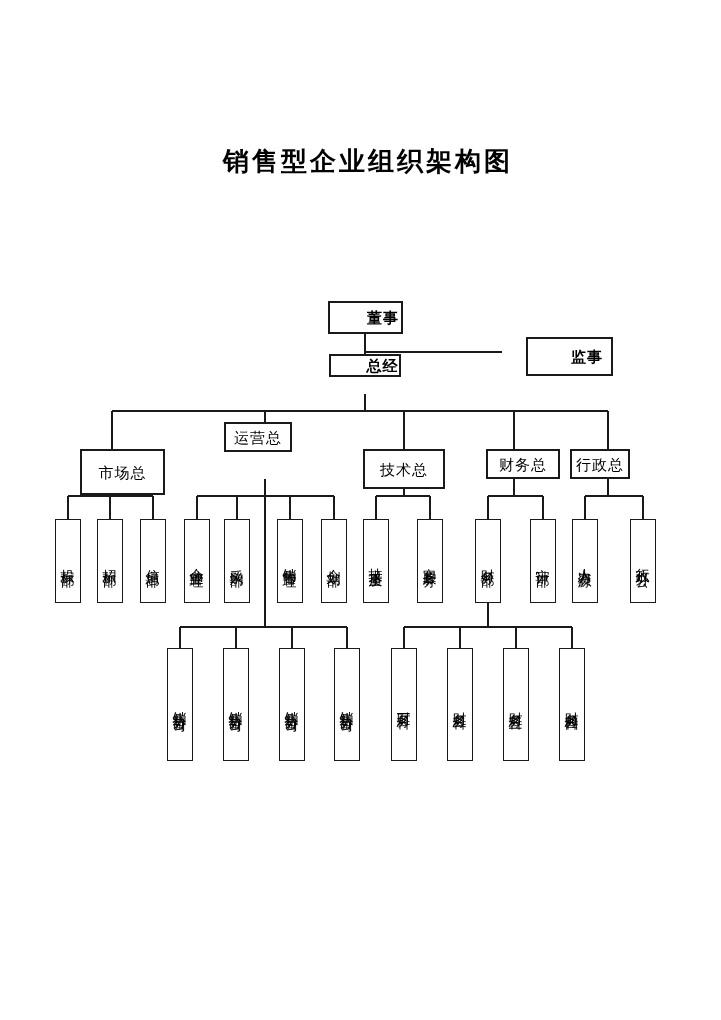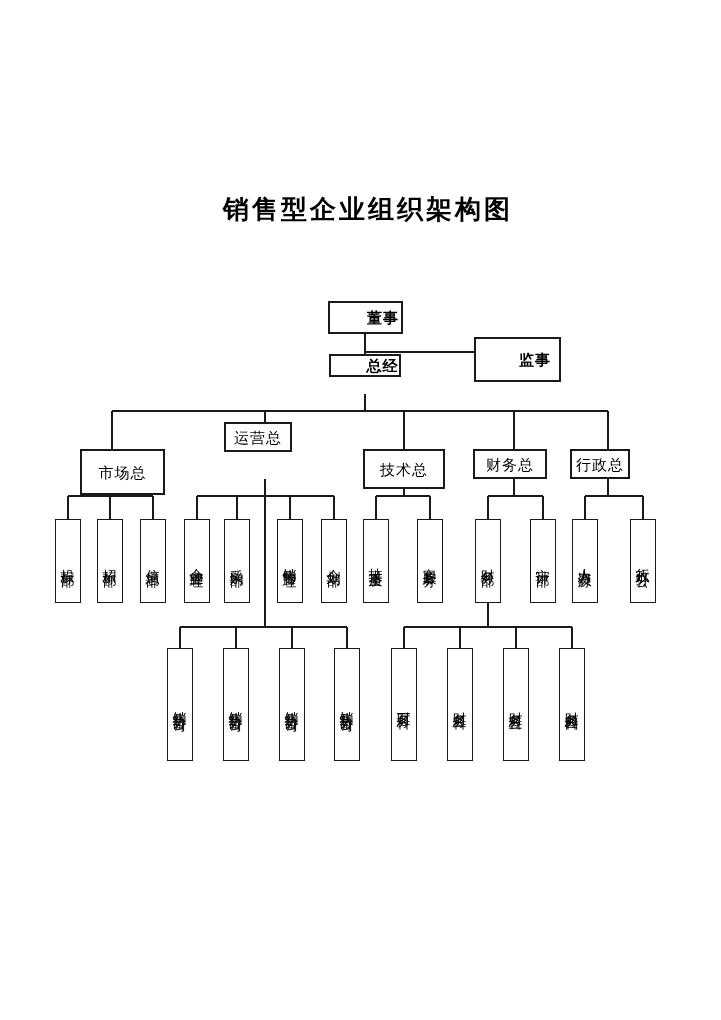--- a/index.html
+++ b/index.html
@@ -15,21 +15,20 @@
   .title {
     position: absolute;
     top: 144px;
     left: 368px;
     transform: translateX(-50%);
     font-size: 26px;
     font-weight: bold;
     letter-spacing: 3px;
     white-space: nowrap;
     color: #000000;
-    margin-top: 48px;
   }
   svg.connectors { position: absolute; left: 0; top: 0; }
   .box {
     position: absolute;
     box-sizing: border-box;
     border: 2px solid #1a1a1a;
     background: #ffffff;
     display: flex;
     align-items: center;
     justify-content: center;
@@ -108,27 +107,27 @@
 
       <line x1="404" y1="627" x2="572" y2="627"></line>
       <line x1="404" y1="627" x2="404" y2="648"></line>
       <line x1="460" y1="627" x2="460" y2="648"></line>
       <line x1="516" y1="627" x2="516" y2="648"></line>
       <line x1="572" y1="627" x2="572" y2="648"></line>
     </g>
   </svg>
 
   <div class="box top" style="left:328px;top:301px;width:75px;height:33px">董事</div>
-  <div class="box top" style="left:474px;top:337px;width:87px;height:45px">监事</div>
+  <div class="box top" style="left:526px;top:337px;width:87px;height:39px">监事</div>
   <div class="box top" style="left:329px;top:354px;width:72px;height:23px">总经</div>
 
   <div class="box" style="left:80px;top:449px;width:85px;height:46px">市场总</div>
   <div class="box" style="left:224px;top:422px;width:68px;height:30px">运营总</div>
   <div class="box" style="left:363px;top:449px;width:82px;height:40px">技术总</div>
-  <div class="box" style="left:473px;top:449px;width:74px;height:30px">财务总</div>
+  <div class="box" style="left:486px;top:449px;width:74px;height:30px">财务总</div>
   <div class="box" style="left:570px;top:449px;width:60px;height:30px">行政总</div>
 
   <div class="box v" style="left:55px;top:519px;width:26px;height:84px">投标部</div>
   <div class="box v" style="left:97px;top:519px;width:26px;height:84px">招标部</div>
   <div class="box v" style="left:140px;top:519px;width:26px;height:84px">信息部</div>
 
   <div class="box v" style="left:184px;top:519px;width:26px;height:84px">企业管理</div>
   <div class="box v" style="left:224px;top:519px;width:26px;height:84px">采购部</div>
   <div class="box v" style="left:277px;top:519px;width:26px;height:84px">销售管理</div>
   <div class="box v" style="left:321px;top:519px;width:26px;height:84px">企划部</div>

